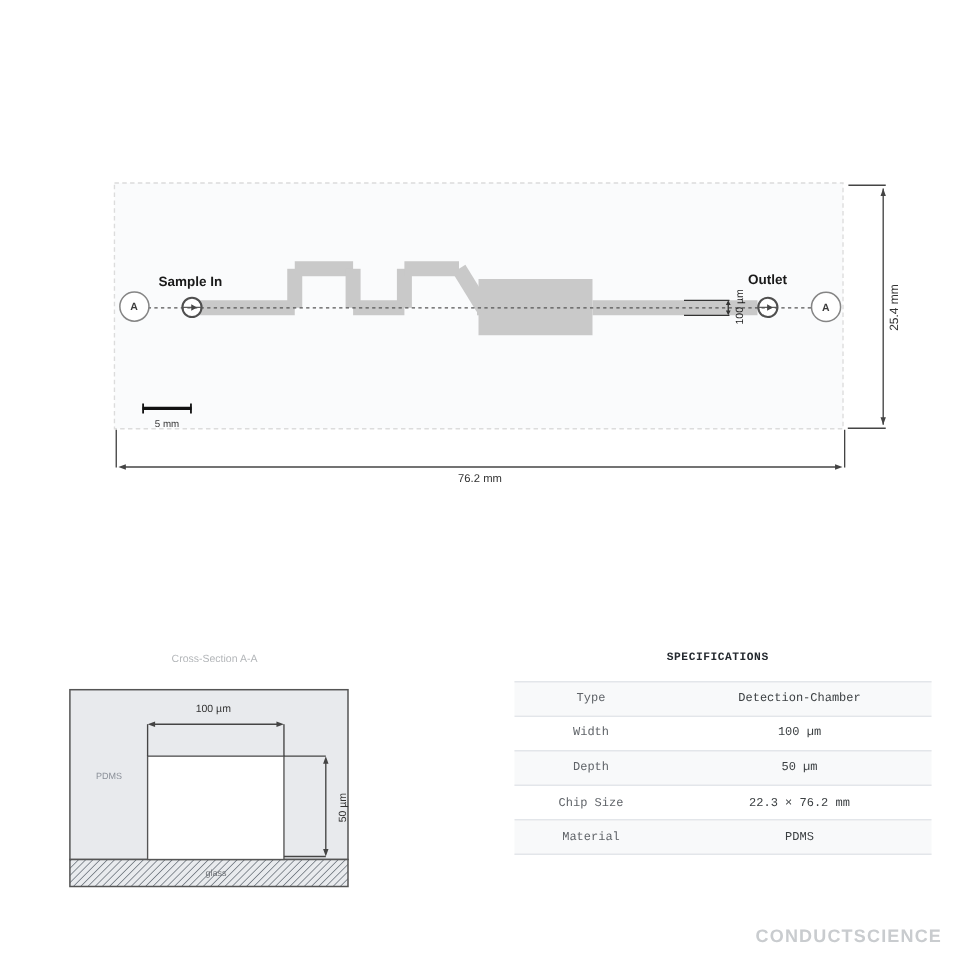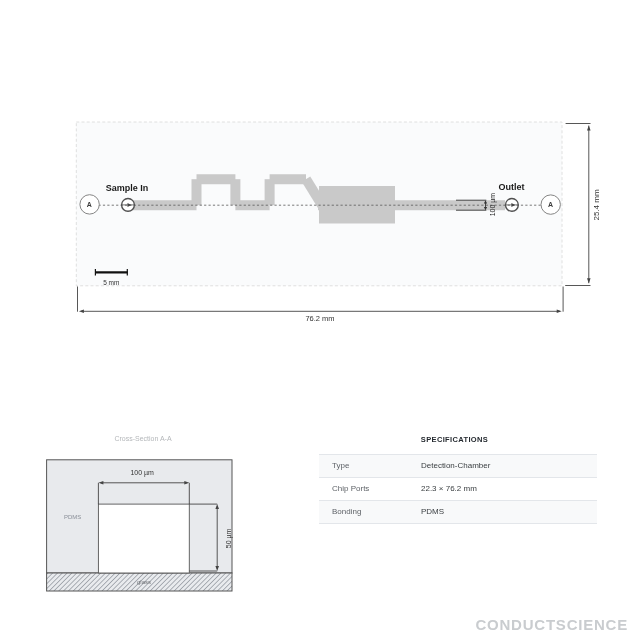--- a/index.html
+++ b/index.html
@@ -1,28 +1,28 @@
 <!DOCTYPE html>
 <html><head>
 <meta charset="utf-8">
 <style>
   html,body{margin:0;padding:0;background:#ffffff;width:640px;height:640px;overflow:hidden;}
   body{font-family:"Liberation Sans", sans-serif;position:relative;}
   #root{position:relative;width:640px;height:540px;will-change:transform;}
   svg text{font-family:"Liberation Sans", sans-serif;}
-  #spec{position:absolute;left:319px;top:430px;width:278px;}
+  #spec{position:absolute;left:343px;top:430px;width:278px;font-family:Liberation Mono, monospace;}
   #spec h3{margin:0 7px 4.5px 0;height:19px;line-height:19px;font-size:7.5px;font-weight:bold;letter-spacing:0.35px;color:#24292f;text-align:center;}
   #spec table{width:100%;border-collapse:collapse;font-size:8px;}
   #spec td{padding:0 0 0 13px;height:22.2px;border-top:1px solid #e3e6ea;vertical-align:middle;}
-  #spec tr{background:#ffffff;}
+  #spec tr{background:#ffffff;text-align:center;}
   #spec tr:nth-child(odd){background:#f8f9fa;}
   #spec tr:last-child td{border-bottom:1px solid #e3e6ea;}
   #spec td.k{color:#5f6368;width:76px;}
   #spec td.v{color:#3c4043;}
-  #wm{position:absolute;right:12px;top:619.5px;line-height:9px;font-size:15px;font-weight:bold;letter-spacing:0.78px;color:#c9cccf;}
+  #wm{position:absolute;right:12px;top:619.5px;line-height:9px;font-size:12px;font-weight:bold;letter-spacing:0.78px;color:#c9cccf;}
 </style>
 </head>
 <body>
 <div id="root">
 <svg width="640" height="640" viewBox="0 0 640 640" xmlns="http://www.w3.org/2000/svg">
   <defs>
 
     <pattern id="hatch" width="3.4" height="3.4" patternTransform="rotate(45)" patternUnits="userSpaceOnUse">
       <rect width="3.4" height="3.4" fill="#e9ebee"></rect>
       <line x1="0" y1="0" x2="0" y2="3.4" stroke="#747b84" stroke-width="1.1"></line>
@@ -142,25 +142,33 @@
 
 <div id="spec">
   <h3>SPECIFICATIONS</h3>
   <table>
     <tbody>
           <tr>
             <td class="k">Type</td>
             <td class="v">Detection-Chamber</td>
           </tr>
     <tr>
-            <td class="k">Chip Ports</td>
+            <td class="k">Width</td>
+            <td class="v">100 µm</td>
+          </tr>
+    <tr>
+            <td class="k">Depth</td>
+            <td class="v">50 µm</td>
+          </tr>
+    <tr>
+            <td class="k">Chip Size</td>
             <td class="v">22.3 × 76.2 mm</td>
           </tr>
     <tr>
-            <td class="k">Bonding</td>
+            <td class="k">Material</td>
             <td class="v">PDMS</td>
           </tr>
   </tbody>
       </table>
 </div>
 
 
 <div id="wm">CONDUCTSCIENCE</div>
 </div>
 

